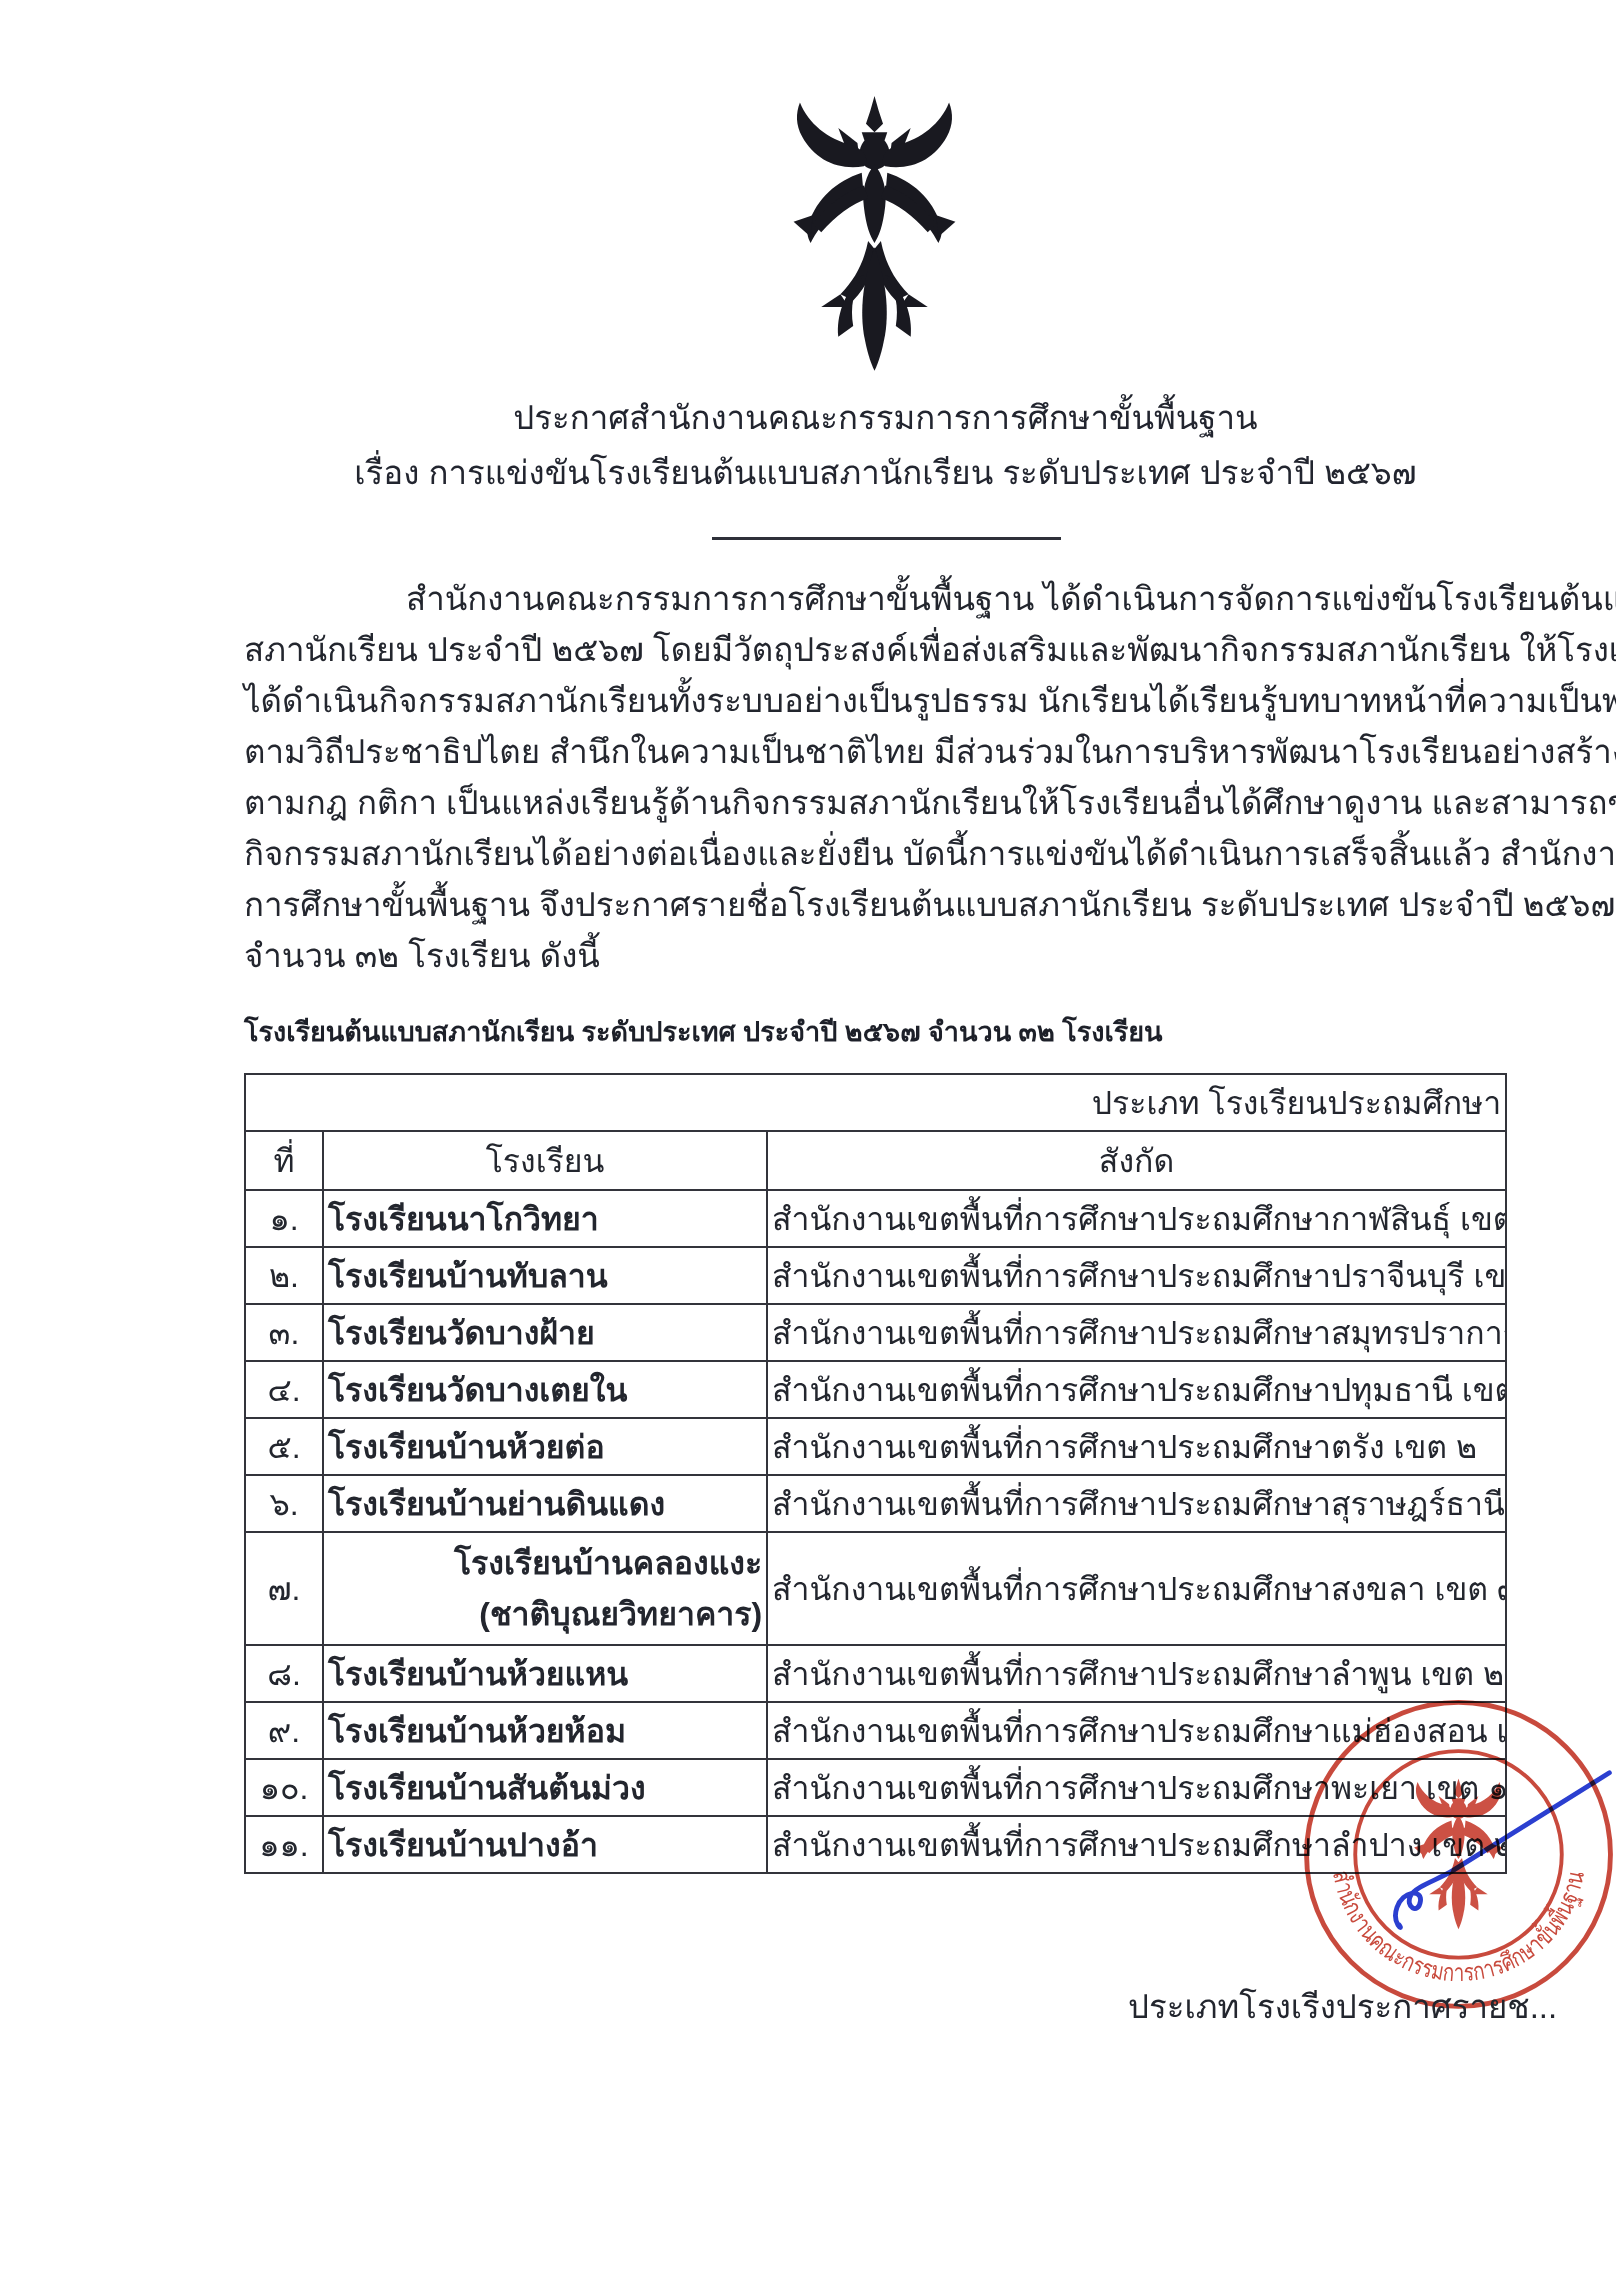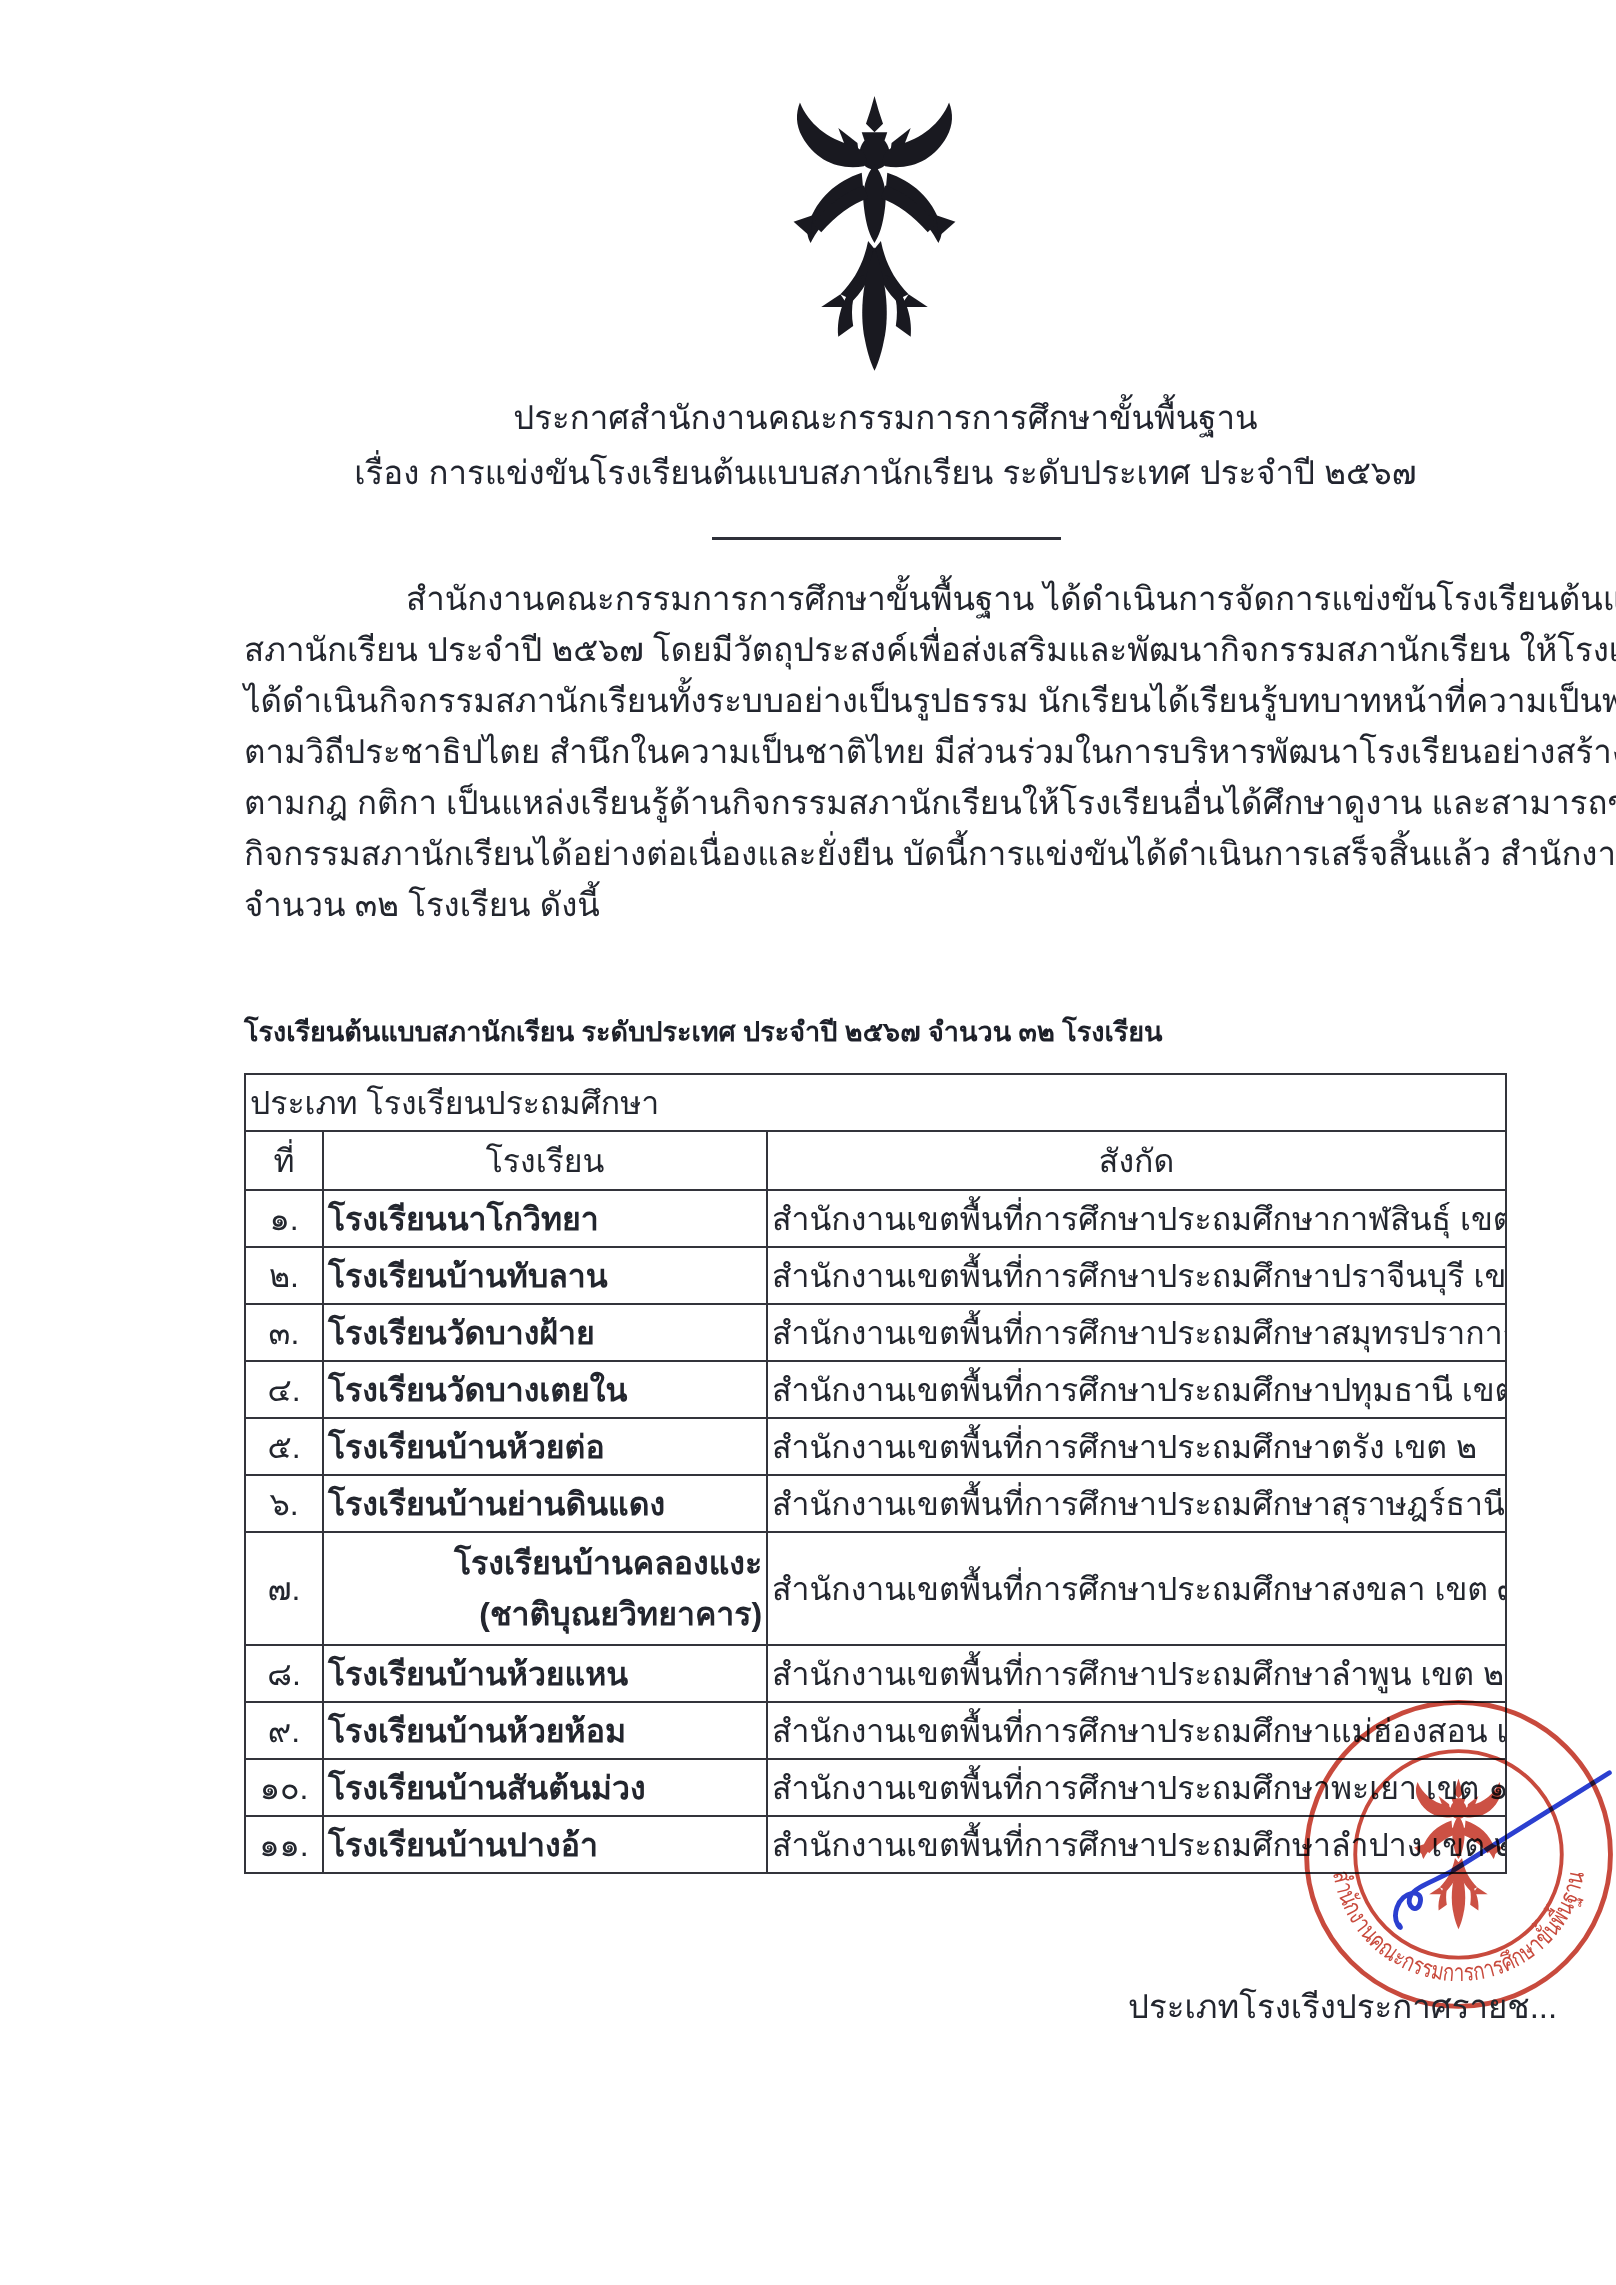--- a/index.html
+++ b/index.html
@@ -21,21 +21,21 @@
   table.schools{
     position:absolute;left:244px;top:1073px;width:1261px;
     border-collapse:collapse;table-layout:fixed;
     font-size:32px;color:#23262e;
   }
   table.schools td{border:2px solid #33343b;padding:0 3.9px;vertical-align:middle;overflow:hidden;white-space:nowrap;}
   tr.r-cat{height:57px;}
   tr.r-head{height:59px;}
   tr.r{height:57px;}
   tr.r-tall{height:113px;}
-  td.cat{padding-left:15.6px;}
+  td.cat{padding-left:15.6px;text-align:right;}
   td.hd{text-align:center;}
   td.no{text-align:center;}
   td.school{padding-left:15.6px;font-weight:bold;}
   td.aff{padding-left:15.6px;}
   td.va-top{vertical-align:top;padding-top:9.8px;}
   td.school .l2{line-height:51px;text-align:right;}
   .stamp{position:absolute;left:1289px;top:1677px;width:339px;height:347px;mix-blend-mode:multiply;opacity:.92;}
   .signature{position:absolute;left:1360px;top:1751px;width:263px;height:215px;mix-blend-mode:multiply;}
   .footer{position:absolute;left:1128px;top:1980px;font-size:33px;color:#23262e;white-space:nowrap;}
   .hiddendefs{position:absolute;width:0;height:0;overflow:hidden;}
@@ -81,20 +81,21 @@
   <div class="title t2">เรื่อง การแข่งขันโรงเรียนต้นแบบสภานักเรียน ระดับประเทศ ประจำปี ๒๕๖๗</div>
   <div class="divider"></div>
 
   <div class="body">
     <div class="bl indent">สำนักงานคณะกรรมการการศึกษาขั้นพื้นฐาน ได้ดำเนินการจัดการแข่งขันโรงเรียนต้นแบบ</div>
     <div class="bl">สภานักเรียน ประจำปี ๒๕๖๗ โดยมีวัตถุประสงค์เพื่อส่งเสริมและพัฒนากิจกรรมสภานักเรียน ให้โรงเรียน</div>
     <div class="bl">ได้ดำเนินกิจกรรมสภานักเรียนทั้งระบบอย่างเป็นรูปธรรม นักเรียนได้เรียนรู้บทบาทหน้าที่ความเป็นพลเมือง</div>
     <div class="bl">ตามวิถีประชาธิปไตย สำนึกในความเป็นชาติไทย มีส่วนร่วมในการบริหารพัฒนาโรงเรียนอย่างสร้างสรรค์</div>
     <div class="bl">ตามกฎ กติกา เป็นแหล่งเรียนรู้ด้านกิจกรรมสภานักเรียนให้โรงเรียนอื่นได้ศึกษาดูงาน และสามารถขยายผล</div>
     <div class="bl">กิจกรรมสภานักเรียนได้อย่างต่อเนื่องและยั่งยืน บัดนี้การแข่งขันได้ดำเนินการเสร็จสิ้นแล้ว สำนักงานคณะกรรมการ</div>
+    <div class="bl">การศึกษาขั้นพื้นฐาน จึงประกาศรายชื่อโรงเรียนต้นแบบสภานักเรียน ระดับประเทศ ประจำปี ๒๕๖๗</div>
     <div class="bl">จำนวน ๓๒ โรงเรียน ดังนี้</div>
   </div>
 
   <div class="theading">โรงเรียนต้นแบบสภานักเรียน ระดับประเทศ ประจำปี ๒๕๖๗ จำนวน ๓๒ โรงเรียน</div>
 
   <table class="schools">
     <colgroup>
       <col style="width:78px">
       <col style="width:444px">
       <col style="width:739px">

